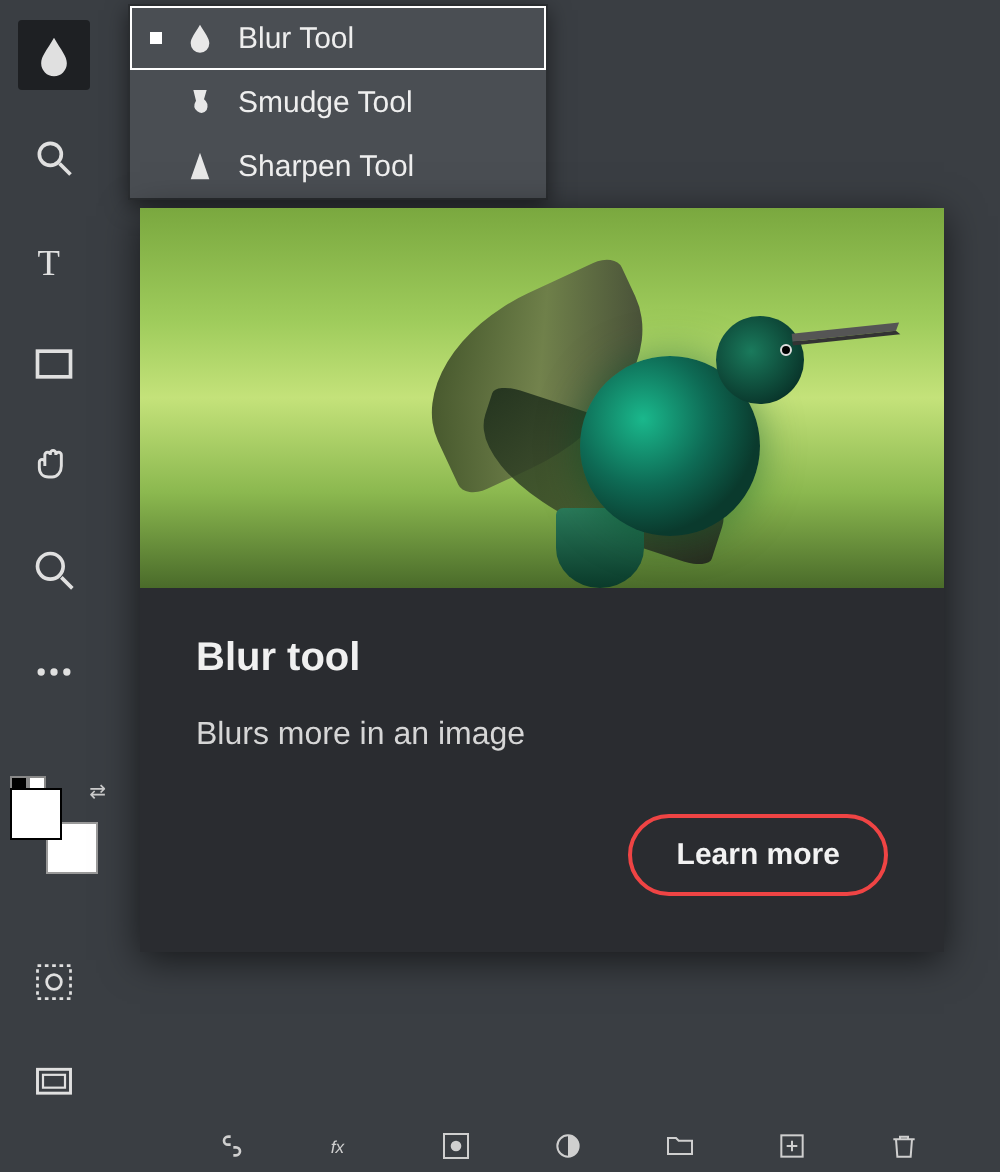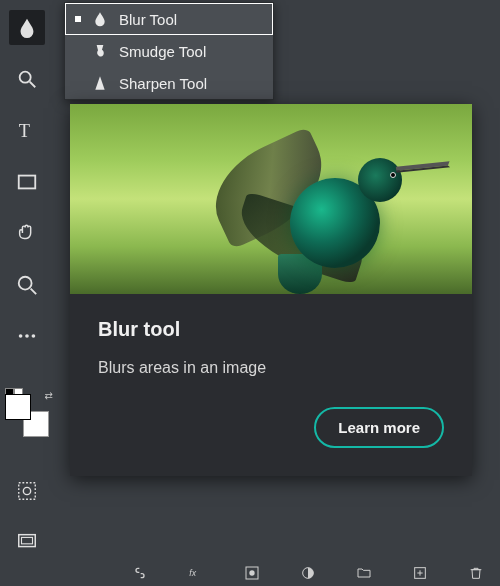--- a/index.html
+++ b/index.html
@@ -94,30 +94,30 @@
     }
     .tail {
       position:absolute; left:88px; top:136px; width:44px; height:40px;
       background:linear-gradient(180deg,#2a7a5a,#0a3a2a);
       border-radius:10% 10% 60% 60%;
     }
     .tipbody { padding:24px 28px 28px;}
     .tiptitle { font-size:20px; font-weight:600; color:#f0f0f0; margin-bottom:18px;}
     .tipdesc { font-size:16px; color:#d6d6d6; margin-bottom:30px;}
     .learn {
-      float:right; padding:10px 22px; border:2px solid #14b8a6;
+      float:right; padding:10px 22px; border:2px solid #ef4444;
       border-radius:24px; font-size:15px; font-weight:600; color:#f2f2f2;
       cursor:pointer; background:transparent;
     }
     .clearfix::after{content:"";display:table;clear:both;}
     
     .bottombar {
       position:absolute; left:0; bottom:0; width:500px; height:26px;
       background:#3a3e43; display:flex; align-items:center;
-      justify-content:flex-end; gap:40px; padding-right:16px;
+      justify-content:flex-end; gap:40px; padding-right:40px;
     }
     .bottombar svg { width:16px;height:16px;fill:#cfcfcf;}
     .bottombar span { display:flex;align-items:center;justify-content:center;cursor:pointer;}
   </style>
 </head>
 <body>
 
 <div class="toolbar">
   <div class="tool-btn active">
     <svg viewBox="0 0 24 24">
@@ -220,21 +220,21 @@
       <div class="wing2"></div>
       <div class="tail"></div>
       <div class="body-grad"></div>
       <div class="head"></div>
       <div class="eye"></div>
       <div class="beak"></div>
     </div>
   </div>
   <div class="tipbody clearfix">
     <div class="tiptitle">Blur tool</div>
-    <div class="tipdesc">Blurs areas in an image</div>
+    <div class="tipdesc">Blurs more in an image</div>
     <button class="learn">Learn more</button>
   </div>
 </div>
 
 <div class="bottombar">
   <span>
       <svg viewBox="0 0 24 24">
         <path d="M9 12a4 4 0 0 1 0-8h2v2h-2a2 2 0 0 0 0 4h2v2zM15 12a4 4 0 0 1 0 8h-2v-2h2a2 2 0 0 0 0-4h-2v-2z" fill="#cfcfcf"></path>
       </svg>
     </span>

